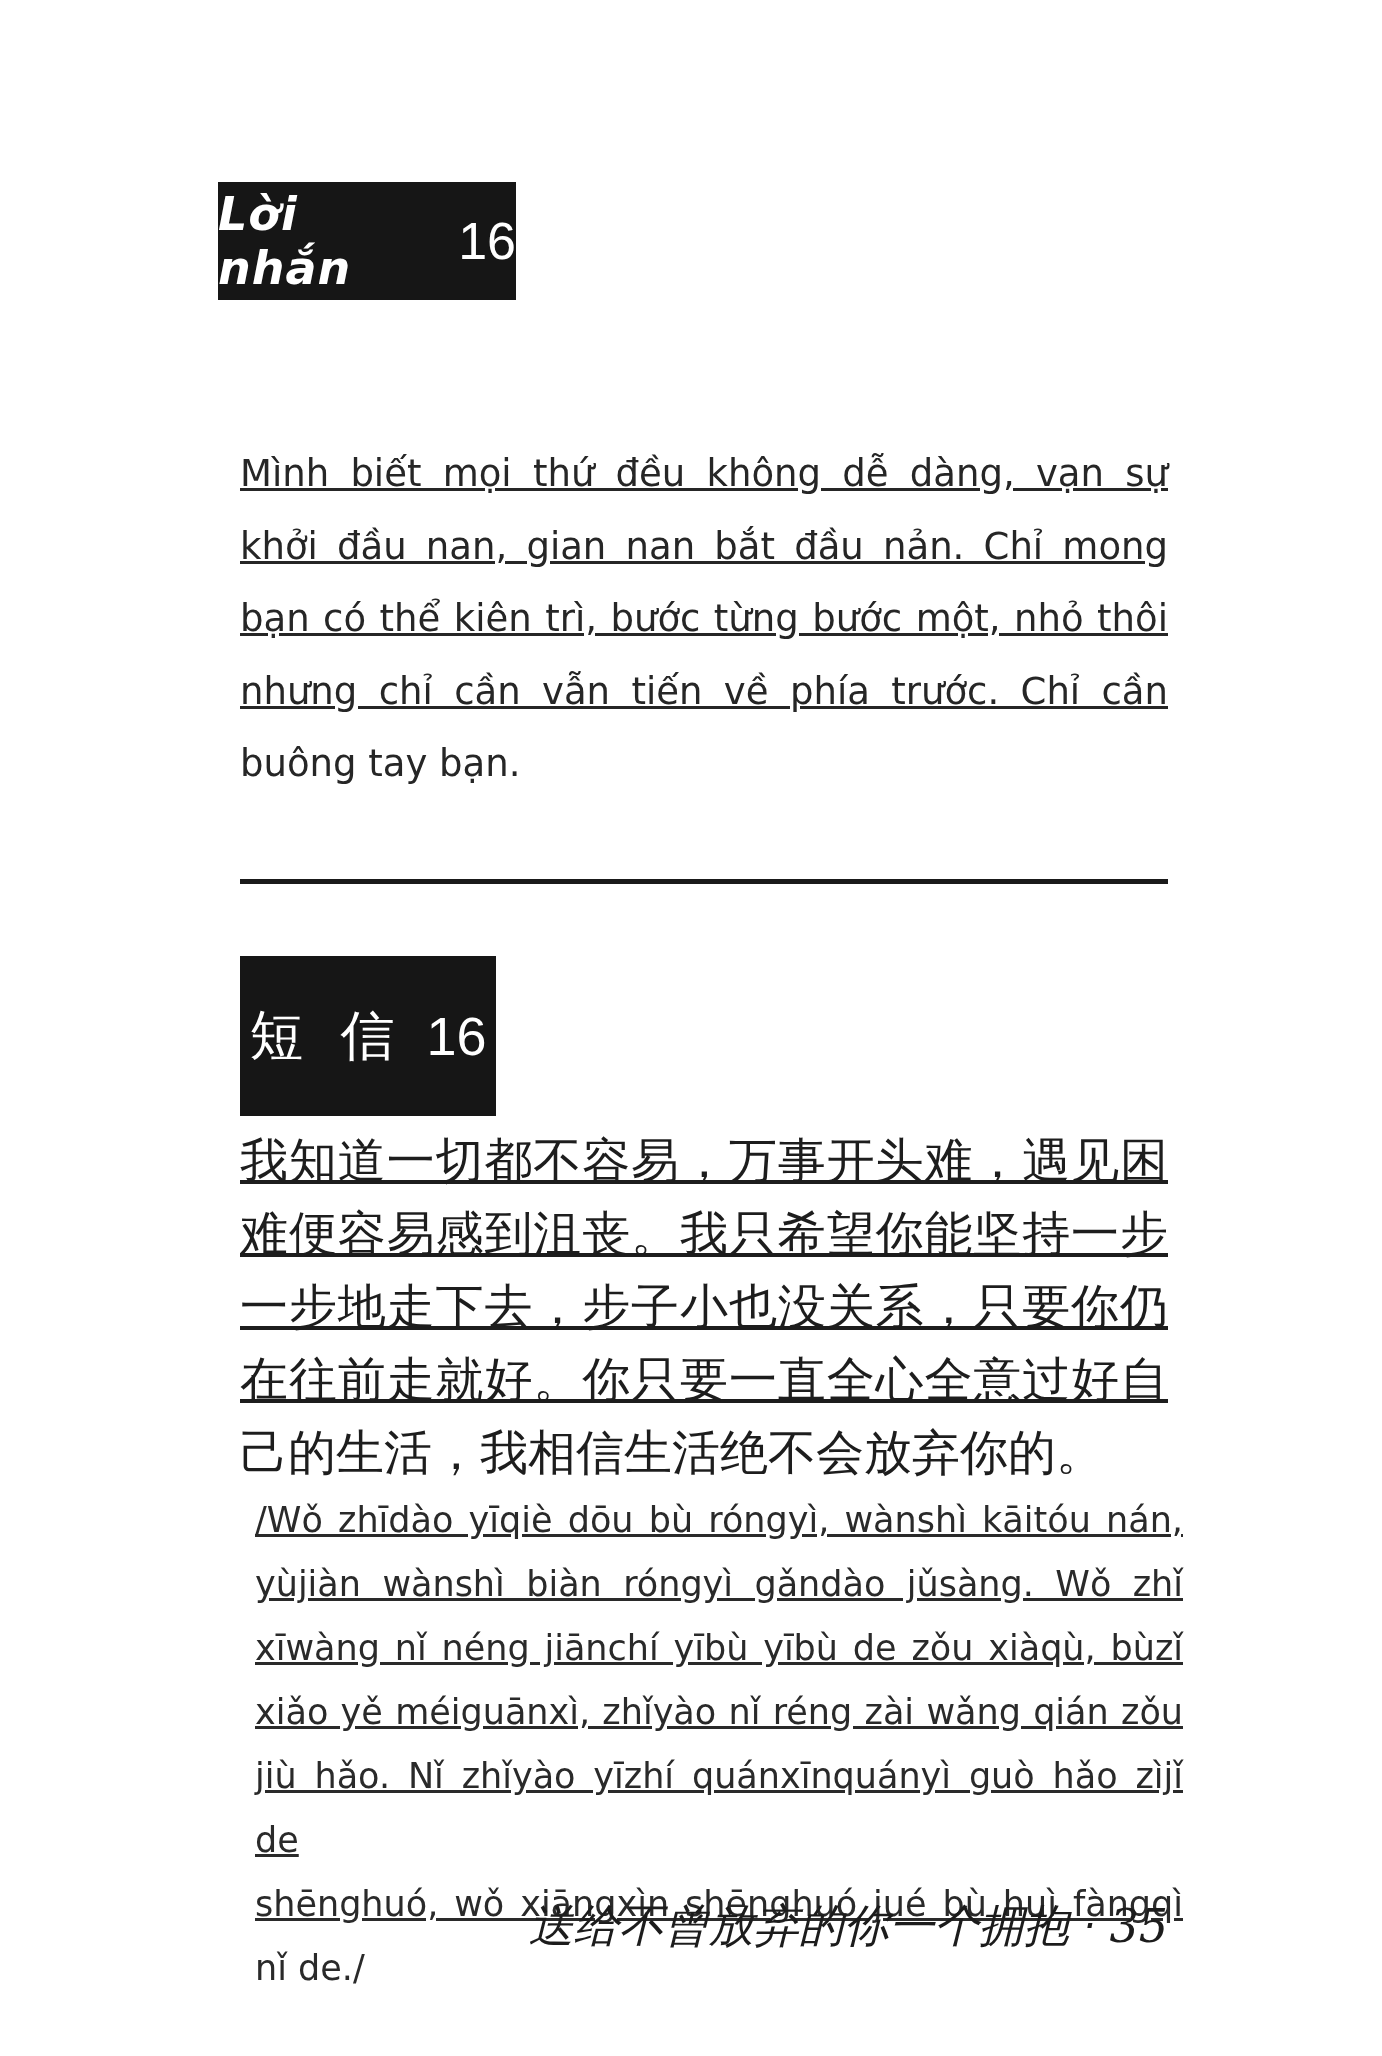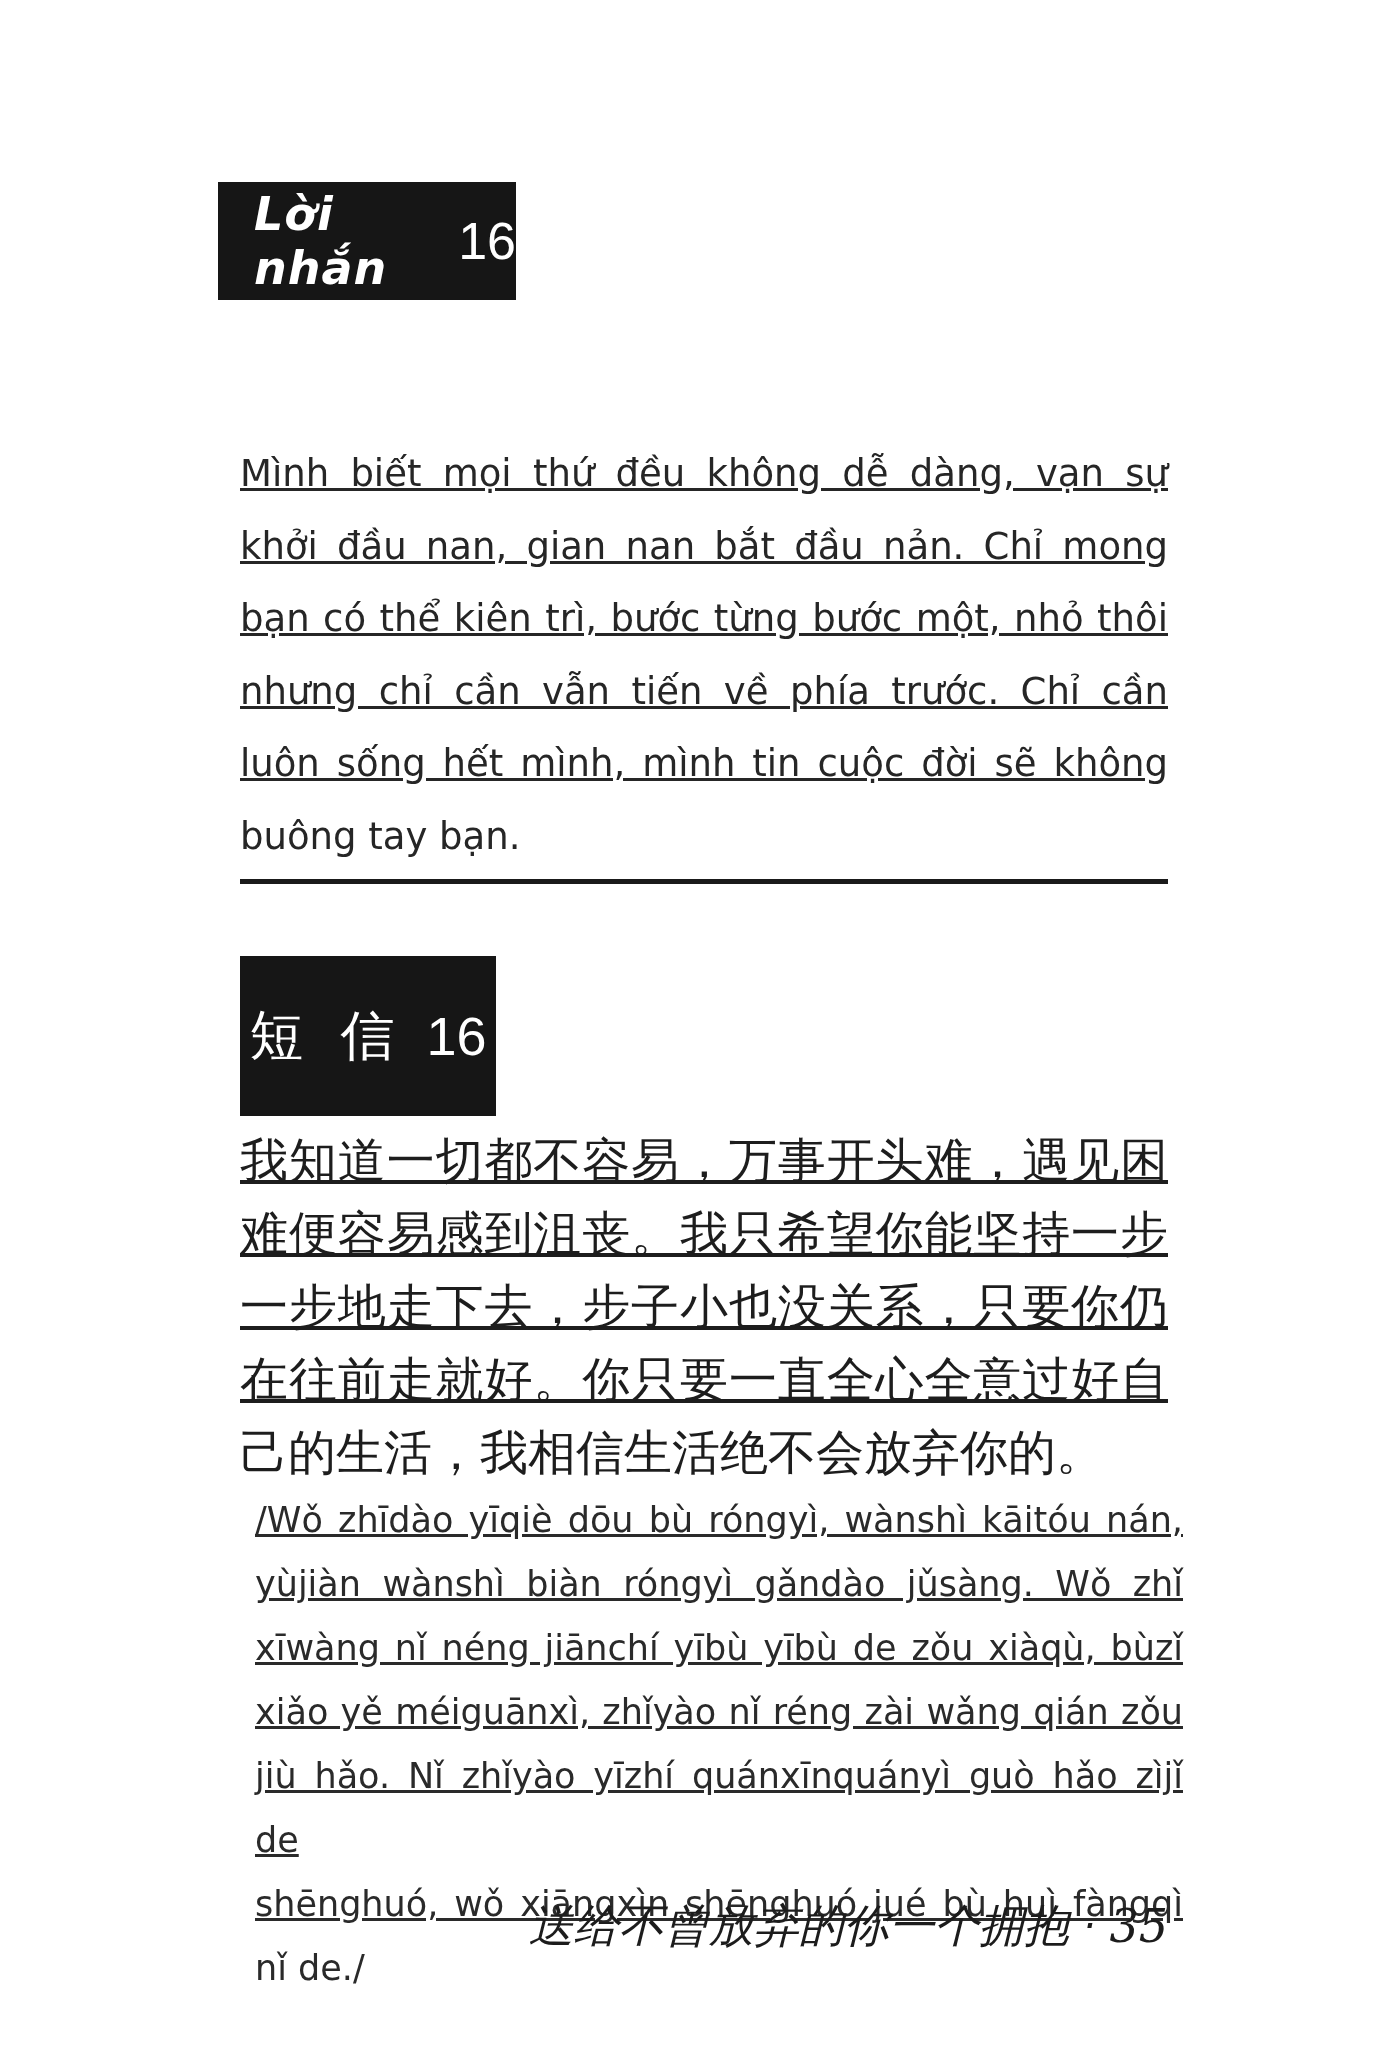--- a/index.html
+++ b/index.html
@@ -24,21 +24,20 @@
     align-items: center;
     justify-content: center;
     gap: 16px;
   }
   .badge-vi .script {
     font-family: "DejaVu Sans", sans-serif;
     font-weight: bold;
     font-style: italic;
     font-size: 46px;
     letter-spacing: 1px;
-    padding-left: 36px;
   }
   .badge-vi .num {
     font-family: "Liberation Sans", sans-serif;
     font-size: 52px;
     font-weight: 400;
   }
 
   
   .viet-par {
     position: absolute;
@@ -135,21 +134,20 @@
   <div class="badge-vi">
     <span class="script">Lời nhắn</span>
     <span class="num">16</span>
   </div>
 
   <div class="viet-par">
     <div class="jline">Mình biết mọi thứ đều không dễ dàng, vạn sự</div>
     <div class="jline">khởi đầu nan, gian nan bắt đầu nản. Chỉ mong</div>
     <div class="jline">bạn có thể kiên trì, bước từng bước một, nhỏ thôi</div>
     <div class="jline">nhưng chỉ cần vẫn tiến về phía trước. Chỉ cần</div>
-    <div class="jline">luôn sống hết mình, mình tin cuộc đời sẽ không</div>
     <div class="lline">buông tay bạn.</div>
   </div>
 
   <div class="divider"></div>
 
   <div class="badge-zh">
     <span class="zh">短 信</span>
     <span class="num">16</span>
   </div>
 

